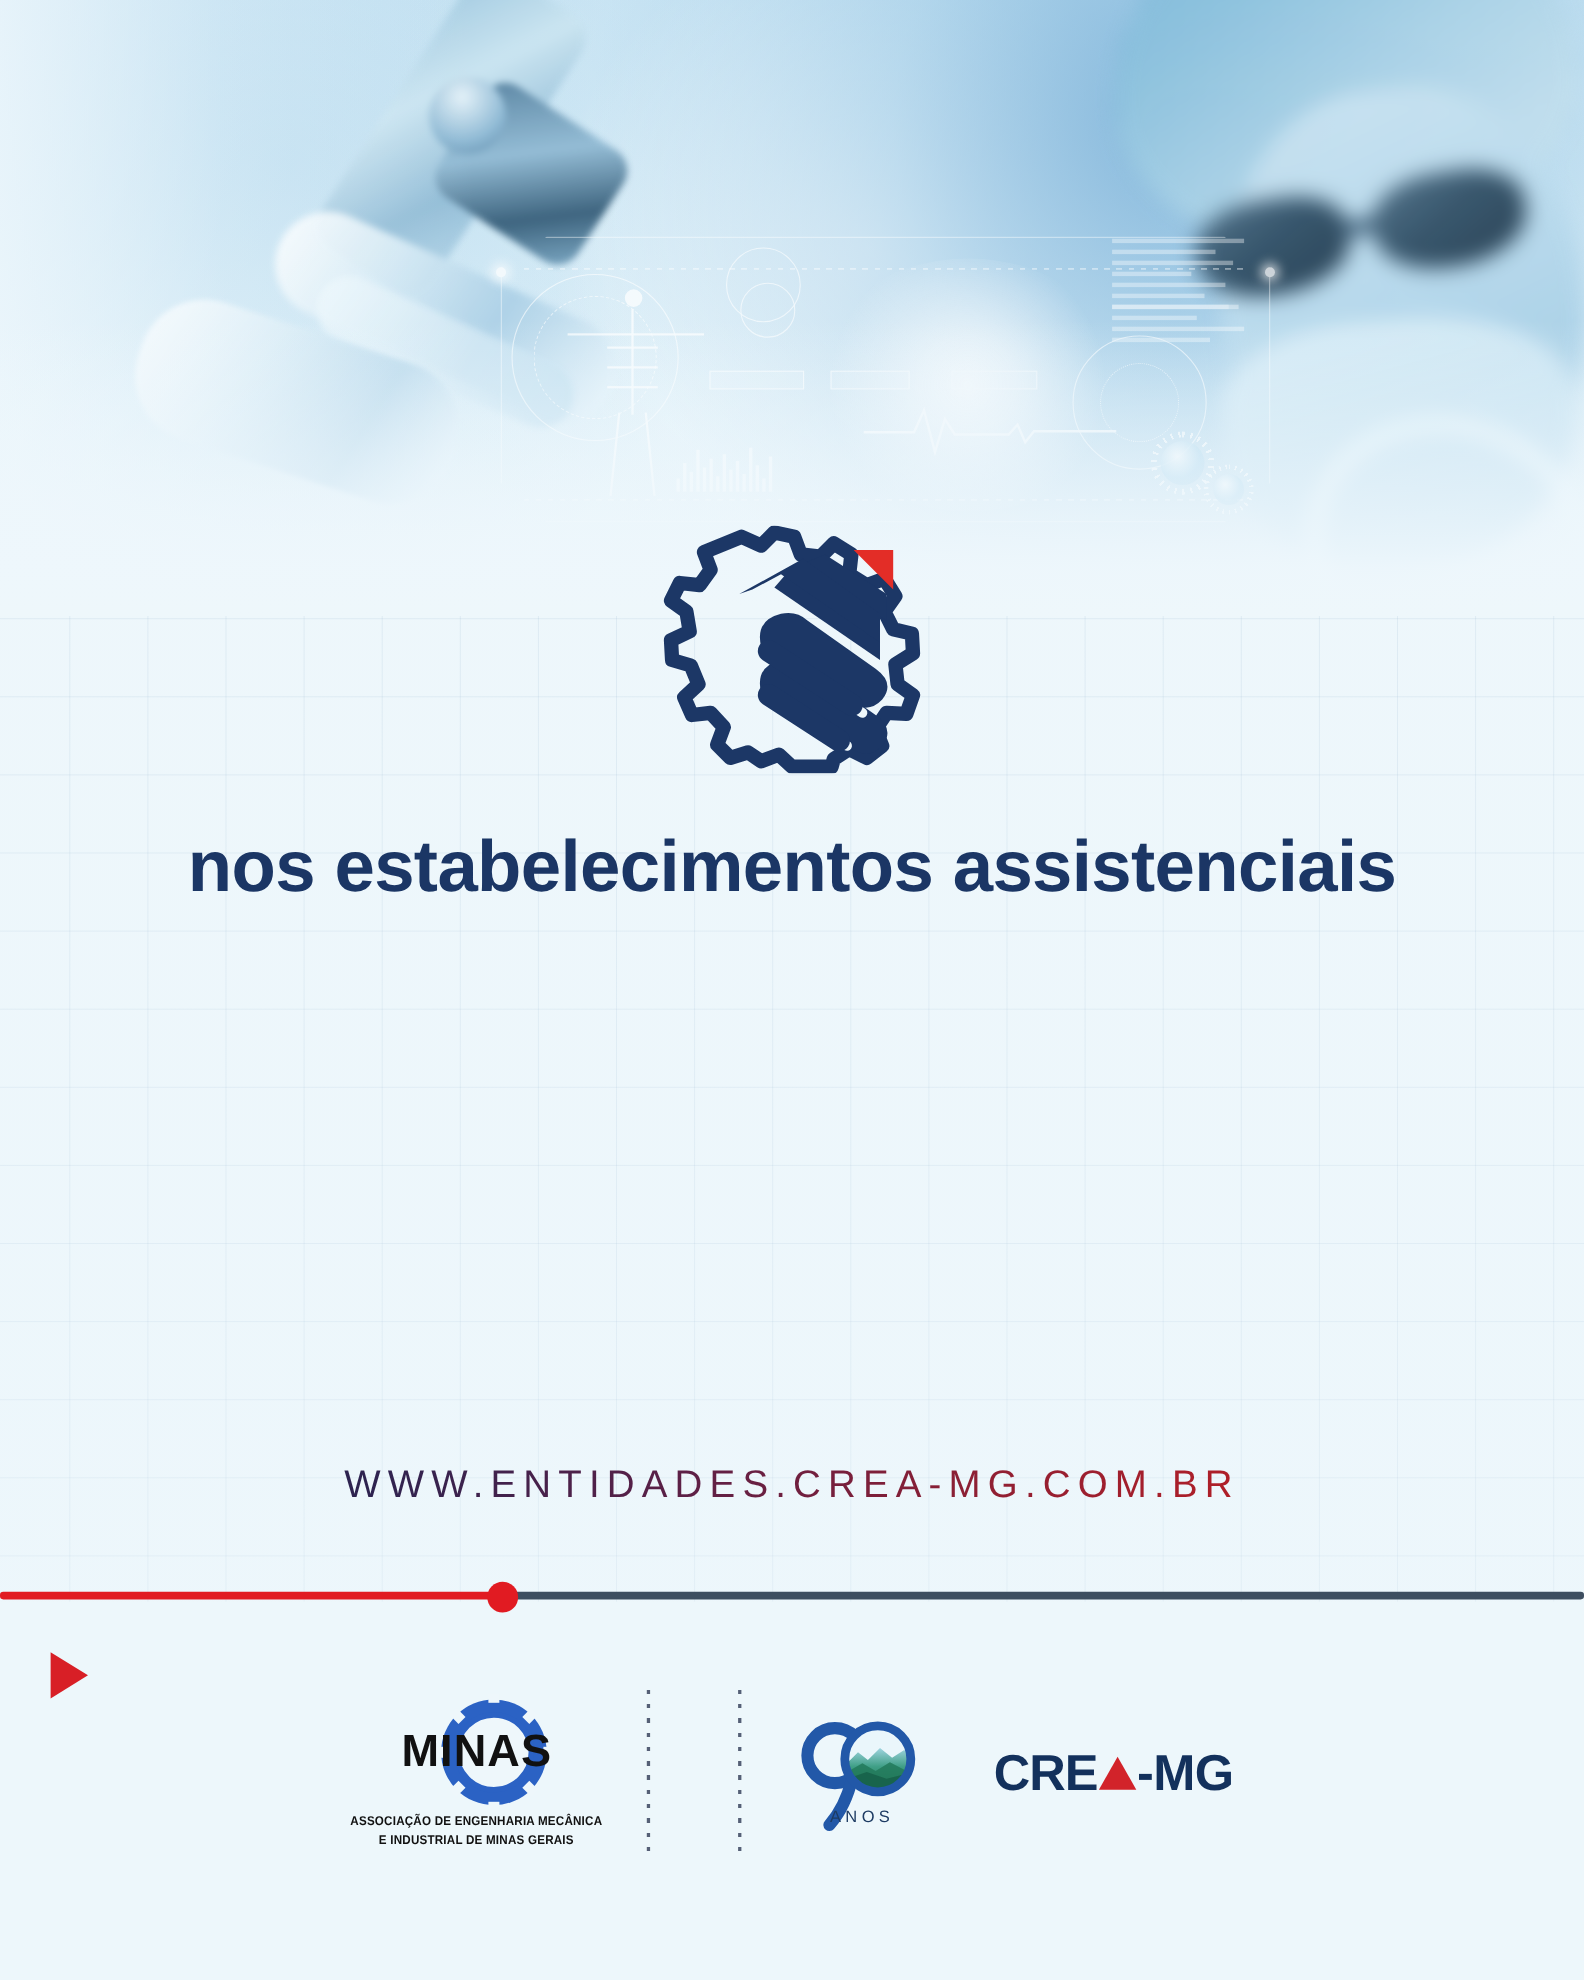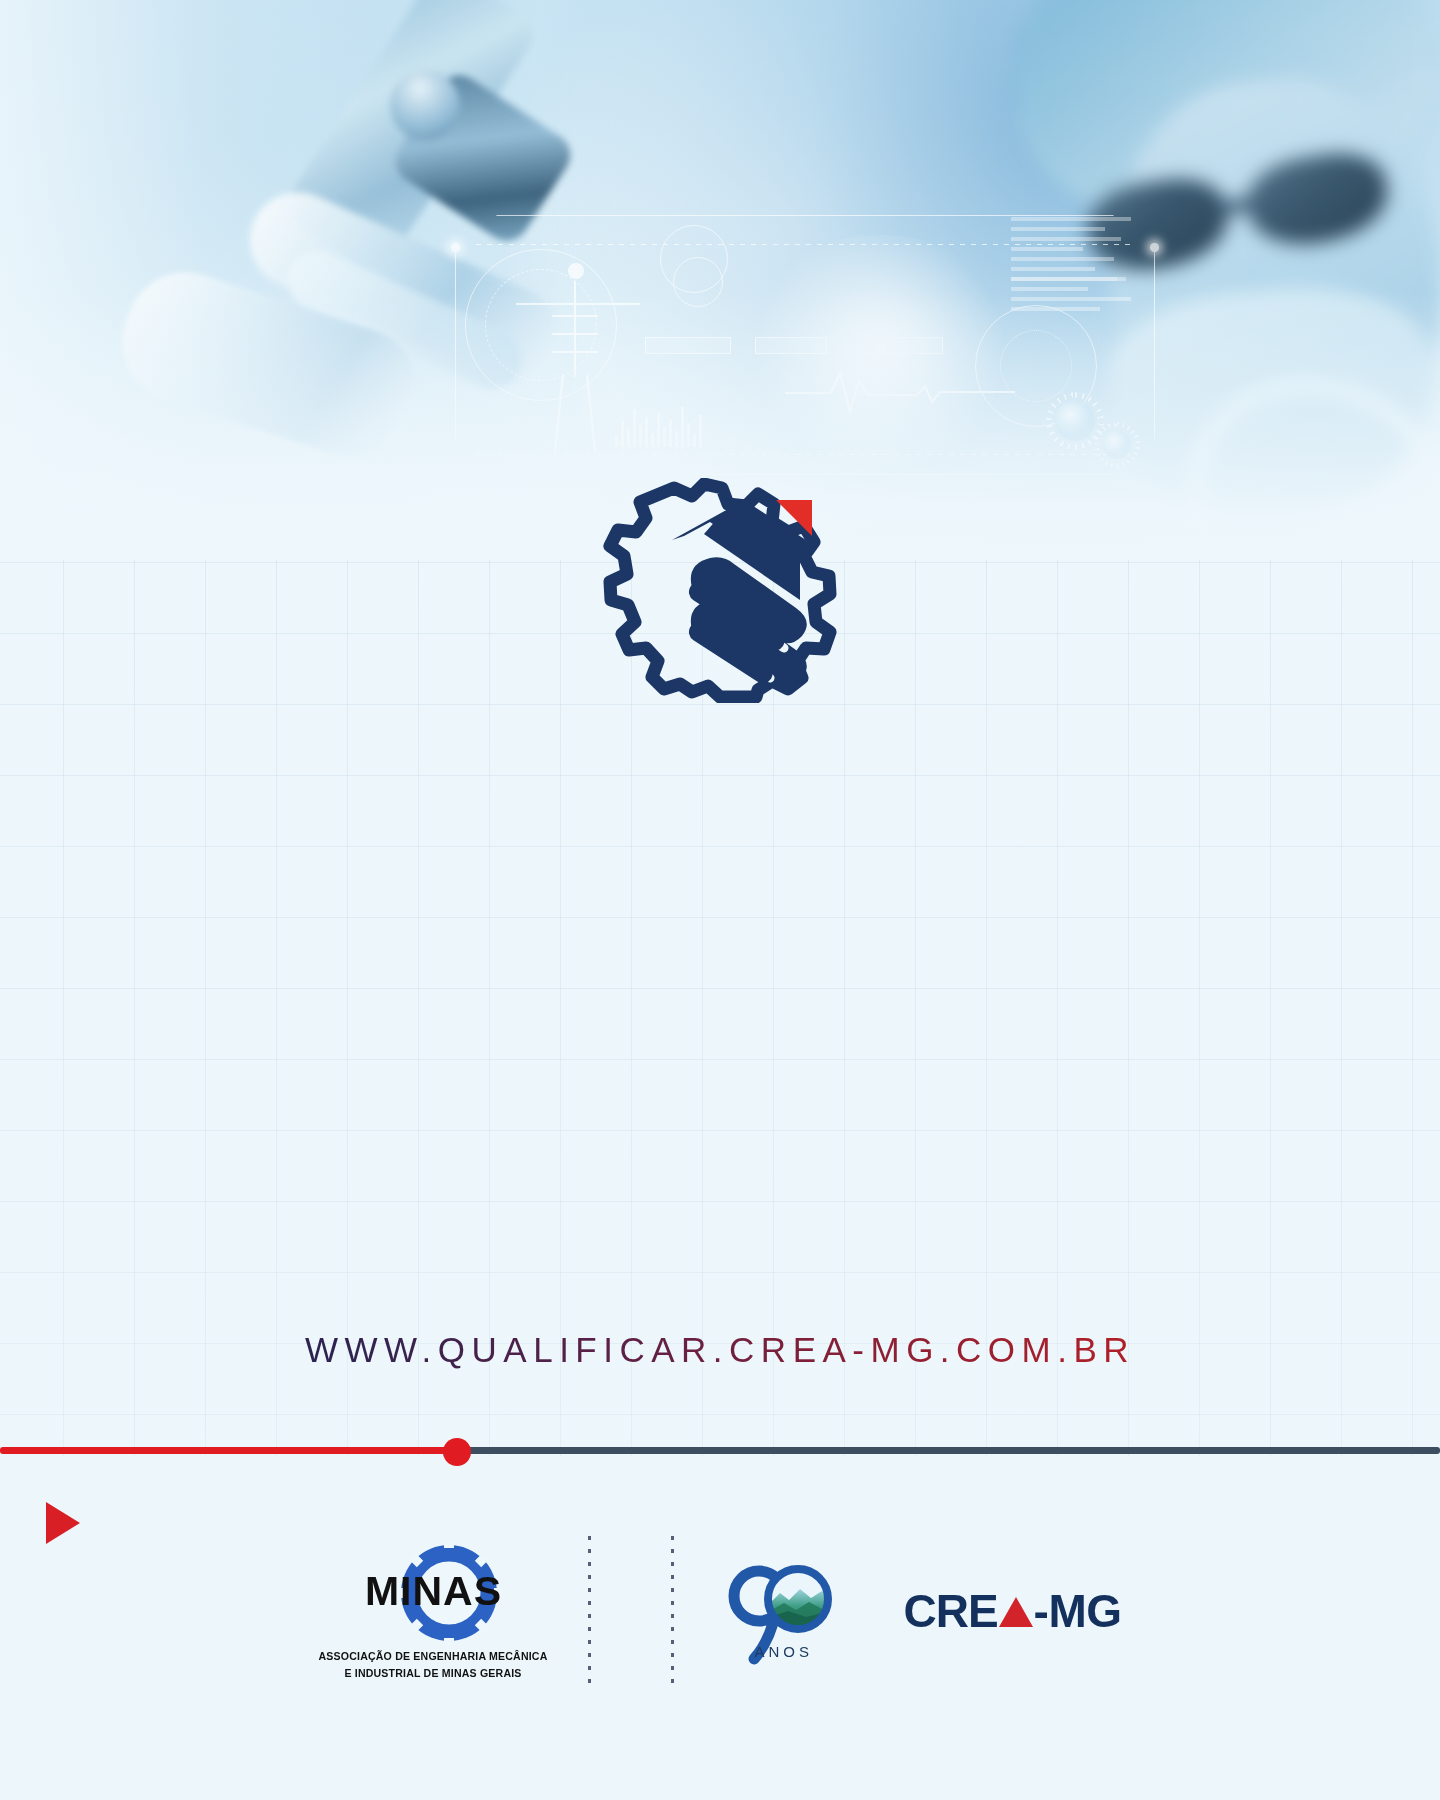--- a/index.html
+++ b/index.html
@@ -313,23 +313,24 @@
         <line x1="104" y1="158" x2="170" y2="200"></line>
       </g>
       <g fill="#1c3766">
         <rect x="96" y="100" width="110" height="20" rx="10" transform="rotate(33 96 100)"></rect>
         <rect x="96" y="140" width="96" height="20" rx="10" transform="rotate(33 96 140)"></rect>
       </g>
     </svg>
   </div>
 
   <div class="headline">
+    <div>nos estabelecimentos assistenciais</div>
   </div>
 
-  <div class="url">WWW.QUALIFICAR.CREA-MG.COM.BR</div>
+  <div class="url">WWW.ENTIDADES.CREA-MG.COM.BR</div>
 
   <div class="rule">
     <div class="red"></div>
     <div class="dark"></div>
     <div class="dot"></div>
   </div>
 
   <div class="footer">
     <div class="play"></div>
 

